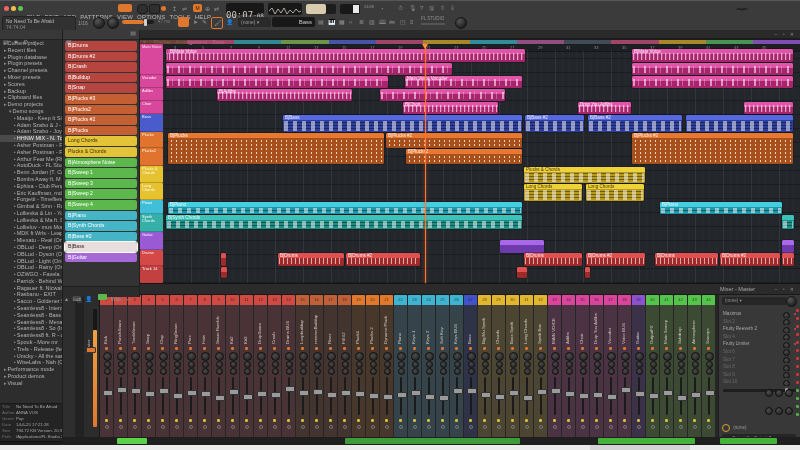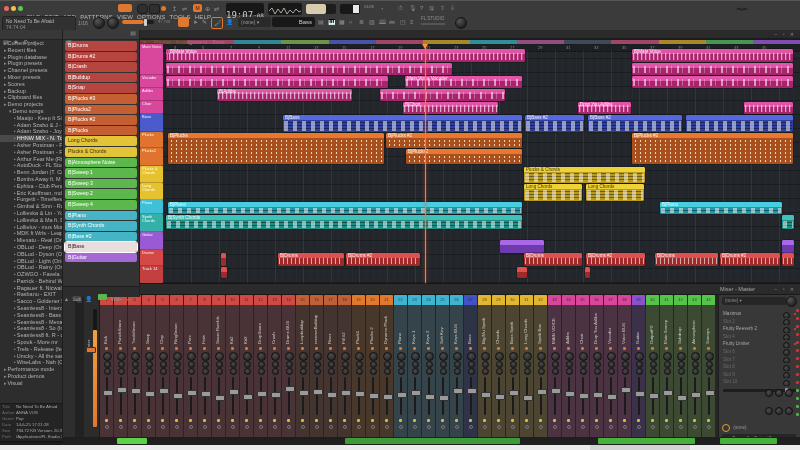--- a/index.html
+++ b/index.html
@@ -68,21 +68,21 @@
     <div class="abs obtn" style="left:118px;top:3px;width:14px;height:8px;"></div>
     <div class="abs" style="left:137px;top:3px;width:9px;height:8px;background:#2f2f2f;border-radius:4px;border:1px solid #1c1c1c;"></div>
     <div class="abs" style="left:149px;top:3px;width:9px;height:8px;background:#2f2f2f;border-radius:2px;border:1px solid #1c1c1c;"></div>
     <div class="abs" style="left:161px;top:5px;width:5px;height:5px;background:#e0772e;border-radius:50%;"></div>
     <span class="abs ico" style="left:172px;top:5px;">↥</span>
     <span class="abs ico" style="left:182px;top:5px;">⇌</span>
     <div class="abs obtn" style="left:193px;top:3px;width:9px;height:8px;font-size:5px;color:#3a2006;text-align:center;line-height:8px;">M</div>
     <span class="abs ico" style="left:205px;top:5px;">⊕</span>
     <span class="abs ico" style="left:214px;top:5px;">⇄</span>
 
-    <div class="abs lcd" style="left:226px;top:2px;width:38px;height:12px;font-family:'DejaVu Sans Mono',monospace;text-align:center;"><span style="font-size:9px;">19:07</span><span style="font-size:6px;">:08</span></div>
+    <div class="abs lcd" style="left:226px;top:2px;width:38px;height:12px;font-family:'DejaVu Sans Mono',monospace;text-align:center;"><span style="font-size:9px;">00:07</span><span style="font-size:6px;">:08</span></div>
 
     <div class="abs lcd" style="left:268px;top:2px;width:34px;height:12px;">
       <svg width="34" height="12">
           <polyline points="1,6 4,3 7,9 10,4 13,8 16,3 19,9 22,5 25,8 28,4 31,7 33,6" fill="none" stroke="#cfcabe" stroke-width="0.8"></polyline>
         </svg>
     </div>
     <div class="abs" style="left:306px;top:3px;width:30px;height:10px;background:#1d1d1d;border-radius:2px;">
       <div style="width:68%;height:100%;background:#d9ccae;border-radius:2px;"></div>
     </div>
     <div class="abs lcd" style="left:340px;top:3px;width:20px;height:10px;">

